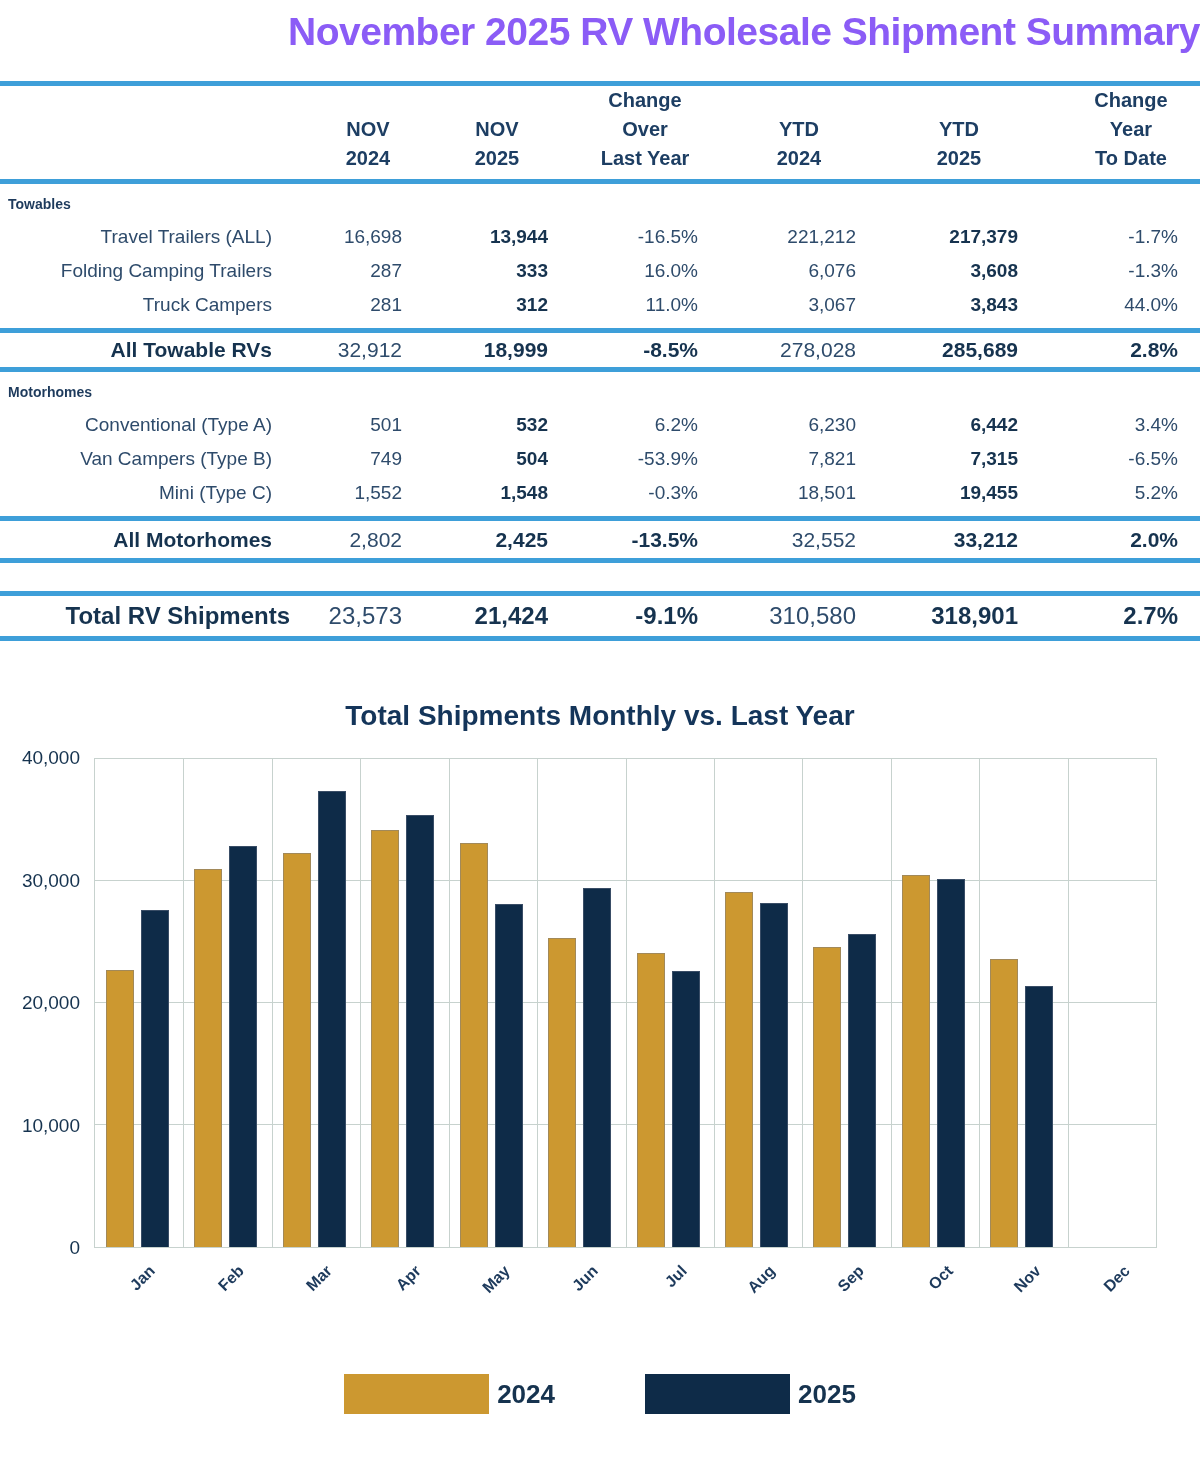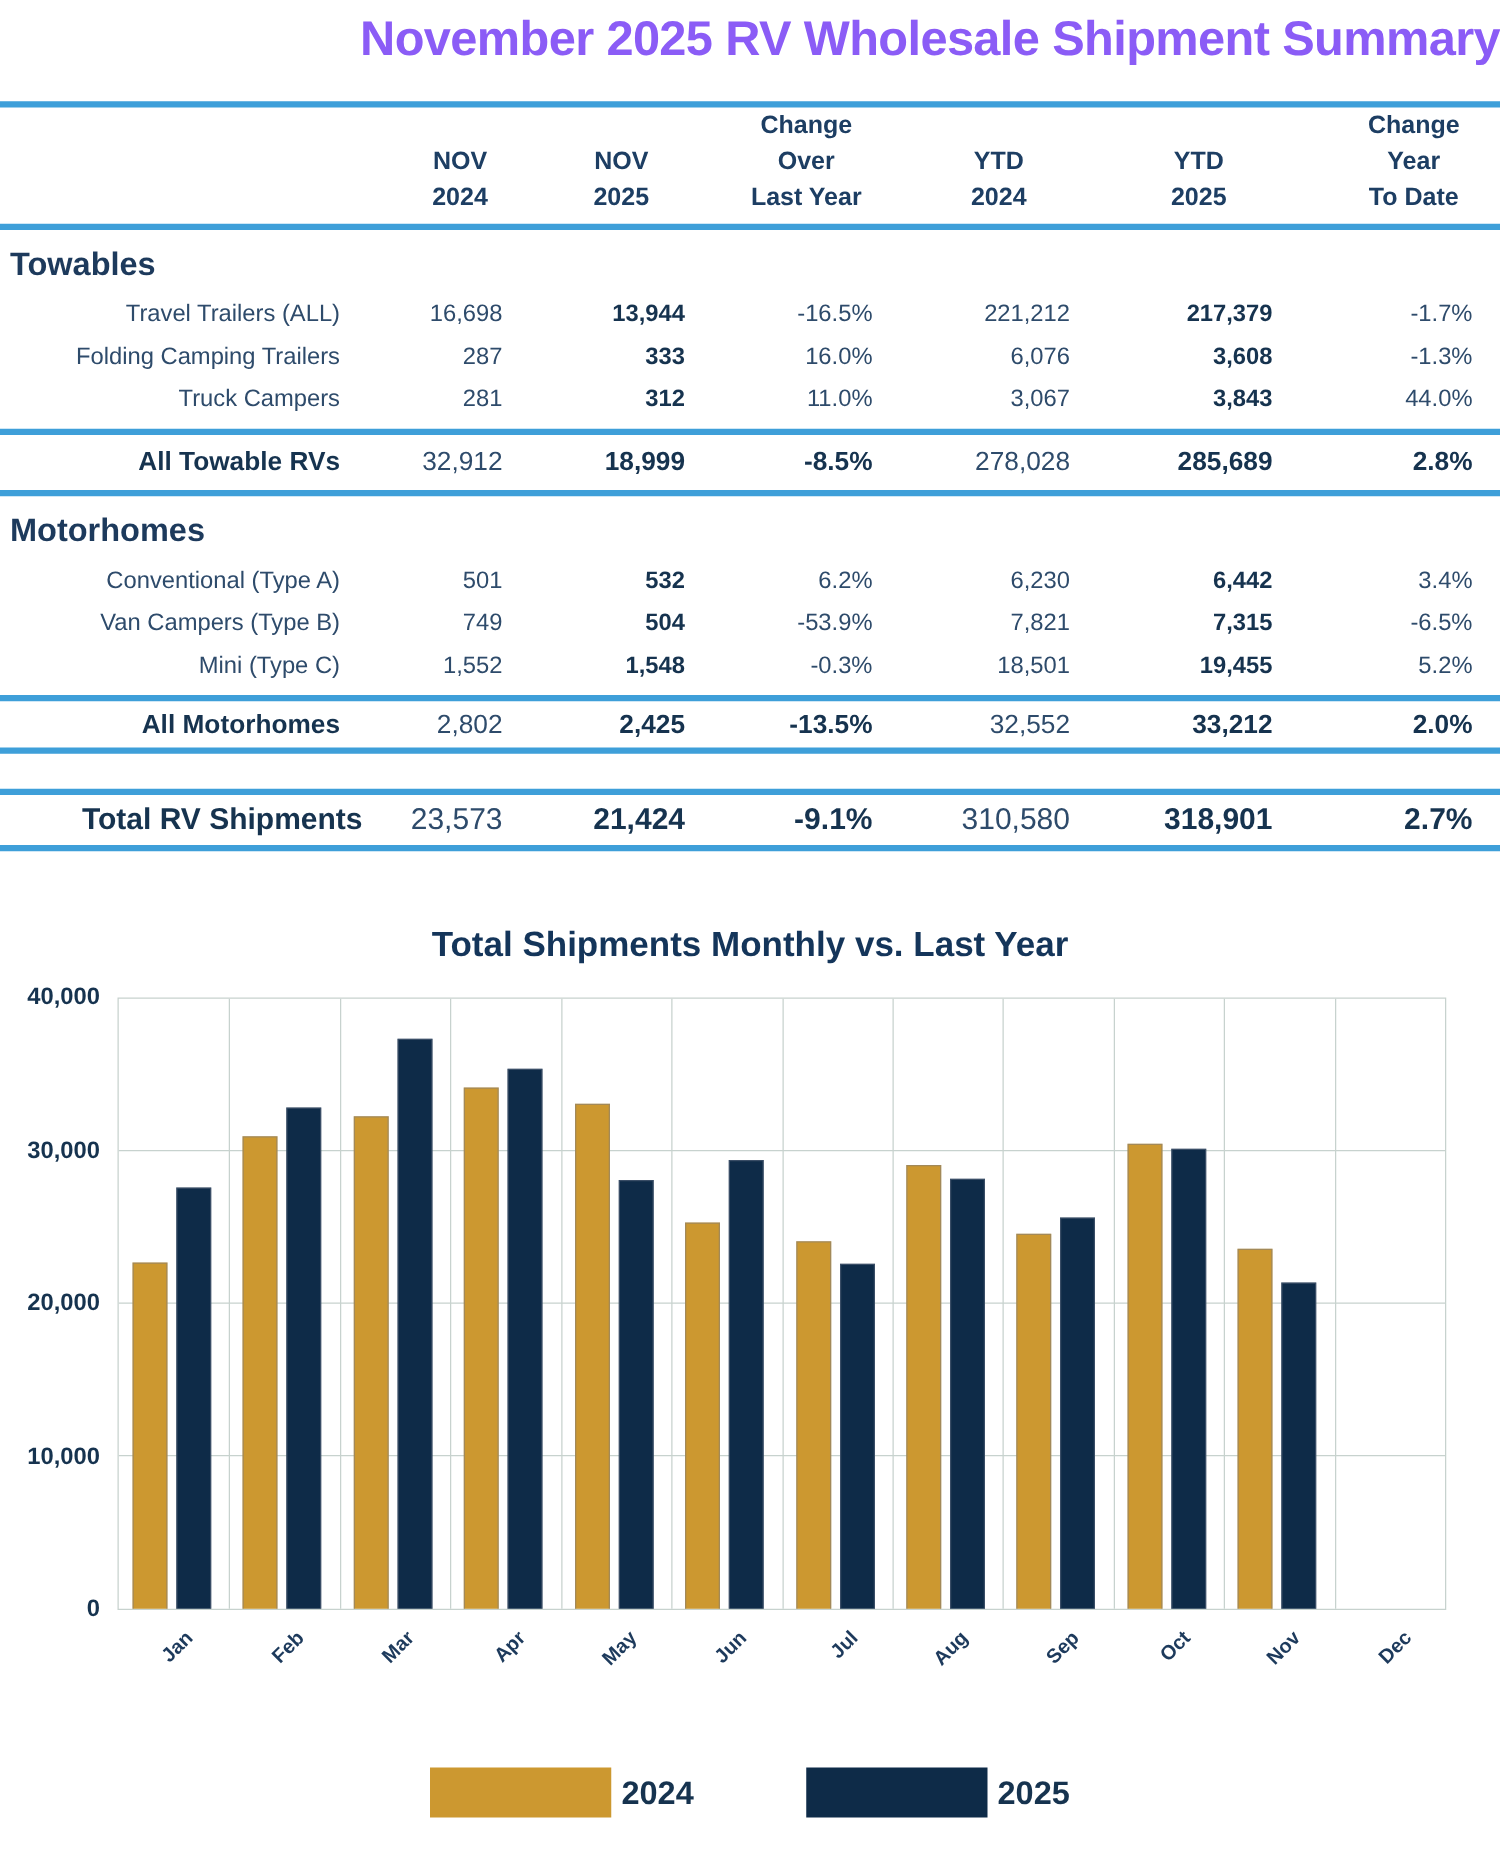--- a/index.html
+++ b/index.html
@@ -35,27 +35,27 @@
   .c.num{text-align:right;}
   .c.last{padding-right:22px;}
   .thead{height:93px;align-items:end;padding-bottom:10px;}
   .thead .hcell{
     text-align:center;font-weight:bold;color:#1D3E63;
     font-size:20px;line-height:29px;transform:translateX(22px);
   }
   .thead .hcell.label{transform:none;}
   .sec-block{padding-top:10px;padding-bottom:6px;}
   .sec-name{
-    font-size:26px;font-weight:bold;color:#1D3A5C;
+    font-size:14px;font-weight:bold;color:#1D3A5C;
     padding:2px 0 8px 8px;
   }
   .trow{height:34px;font-size:19px;}
   .trow .label{text-align:right;padding-right:18px;}
   .bold, .c.bold{font-weight:bold;color:var(--navy-dark);}
-  .subtotal{height:44px;font-size:21px;}
+  .subtotal{height:34px;font-size:21px;}
   .subtotal .label{text-align:right;padding-right:18px;font-weight:bold;color:var(--navy-dark);}
   .subtotal2{height:37px;}
   .gap-band{height:28px;}
   .total-row{height:40px;font-size:24px;}
   .total-row .label{text-align:right;padding-left:8px;font-weight:bold;color:var(--navy-dark);}
   
   .chart-title{
     margin-top:58px;text-align:center;
     font-size:28px;font-weight:bold;color:#14355A;line-height:34px;
   }
@@ -67,21 +67,21 @@
   .gl-h{position:absolute;left:0;width:100%;height:1px;background:var(--grid);}
   .gl-v{position:absolute;top:0;height:100%;width:1px;background:var(--grid);}
   .bar-col{position:absolute;top:0;height:100%;}
   .bar{
     position:absolute;bottom:0;width:28px;
     border:1px solid rgba(110,120,140,0.45);border-bottom:none;
   }
   .y-ticks{position:absolute;left:0;top:0;width:80px;height:490px;}
   .y-ticks span{
     position:absolute;right:0;transform:translateY(-50%);
-    font-size:19px;font-weight:bold;color:var(--navy-dark);
+    font-size:19px;font-weight:normal;color:var(--navy-dark);
   }
   .x-labels{position:absolute;left:94px;top:490px;width:1063px;height:70px;}
   .x-labels span{
     position:absolute;top:14px;white-space:nowrap;
     font-size:16px;font-weight:bold;color:#1D3A5C;
     transform-origin:0 0;
     transform:rotate(-45deg) translateX(-100%);
   }
   
   .legend{

